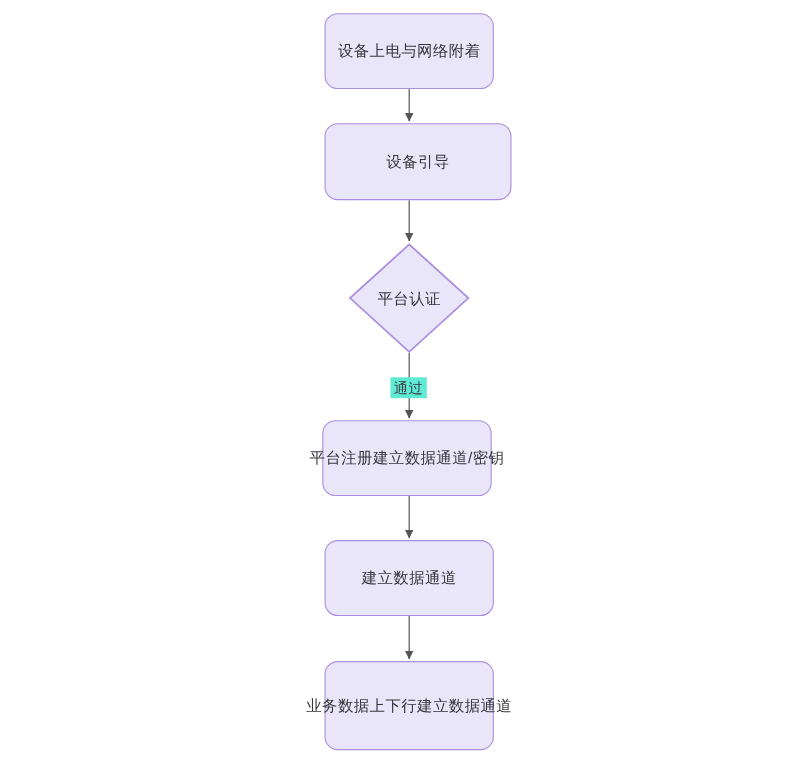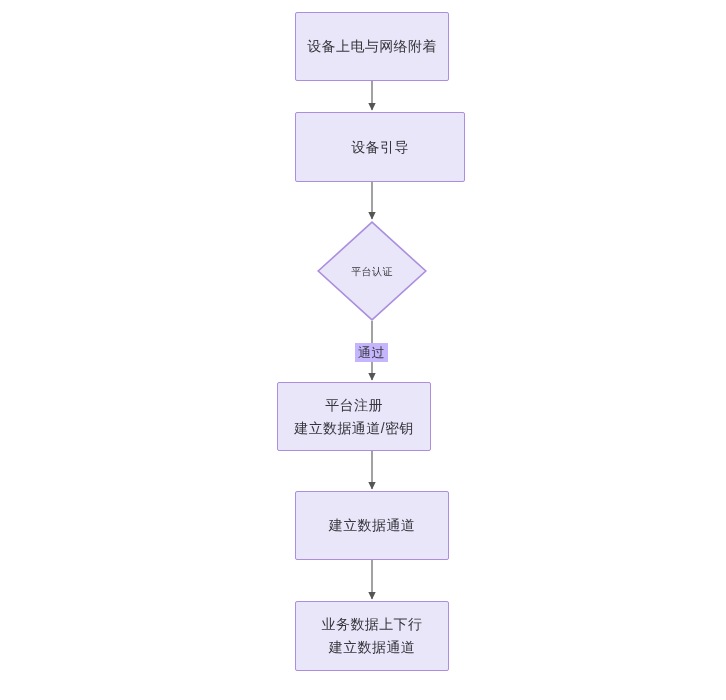--- a/index.html
+++ b/index.html
@@ -32,23 +32,22 @@
     height: 700px;
     pointer-events: none;
   }
 
   
   .node-box {
     position: absolute;
     box-sizing: border-box;
     background: #e9e6f9;
     border: 1.6px solid #ab8ede;
-    border-radius: 2px;
+    border-radius: 12px;
     display: flex;
-    flex-direction: column;
     align-items: center;
     justify-content: center;
     color: #36353c;
     font-size: 14px;
     line-height: 23px;
     text-align: center;
     letter-spacing: 0.4px;
   }
   .node-line {
     display: block;
@@ -64,31 +63,31 @@
   }
   .node-diamond svg {
     position: absolute;
     left: 0;
     top: 0;
   }
   .node-diamond .diamond-label {
     position: relative;
     z-index: 2;
     color: #36353c;
-    font-size: 10px;
+    font-size: 14px;
     line-height: 23px;
     text-align: center;
     letter-spacing: 0.4px;
     white-space: nowrap;
   }
 
   
   .edge-label {
     position: absolute;
-    background: #c4b5fd;
+    background: #5eead4;
     color: #3a3a41;
     font-size: 13px;
     line-height: 17px;
     padding: 1px 3px;
     white-space: nowrap;
     letter-spacing: 0.4px;
   }
 </style>
 </head>
 <body>
@@ -120,27 +119,27 @@
 
   <div class="node-diamond" style="left:317px; top:221px; width:110px; height:100px;">
     <svg width="110" height="100" viewBox="0 0 110 100" xmlns="http://www.w3.org/2000/svg">
       <polygon points="55,1.2 108.8,50 55,98.8 1.2,50" fill="#e9e6f9" stroke="#ab8ede" stroke-width="1.6"></polygon>
     </svg>
     <span class="diamond-label">平台认证</span>
   </div>
 
   <div class="edge-label" style="left:355px; top:343px;">通过</div>
 
-  <div class="node-box" style="left:277px; top:382px; width:154px; height:69px;">
+  <div class="node-box" style="left:293px; top:382px; width:154px; height:69px;">
     <span class="node-line">平台注册</span>
     <span class="node-line">建立数据通道/密钥</span>
   </div>
 
   <div class="node-box" style="left:295px; top:491px; width:154px; height:69px;">
     <span class="node-line">建立数据通道</span>
   </div>
 
-  <div class="node-box" style="left:295px; top:601px; width:154px; height:70px;">
+  <div class="node-box" style="left:295px; top:601px; width:154px; height:81px;">
     <span class="node-line">业务数据上下行</span>
     <span class="node-line">建立数据通道</span>
   </div>
 
 </div>
 
 </body></html>

